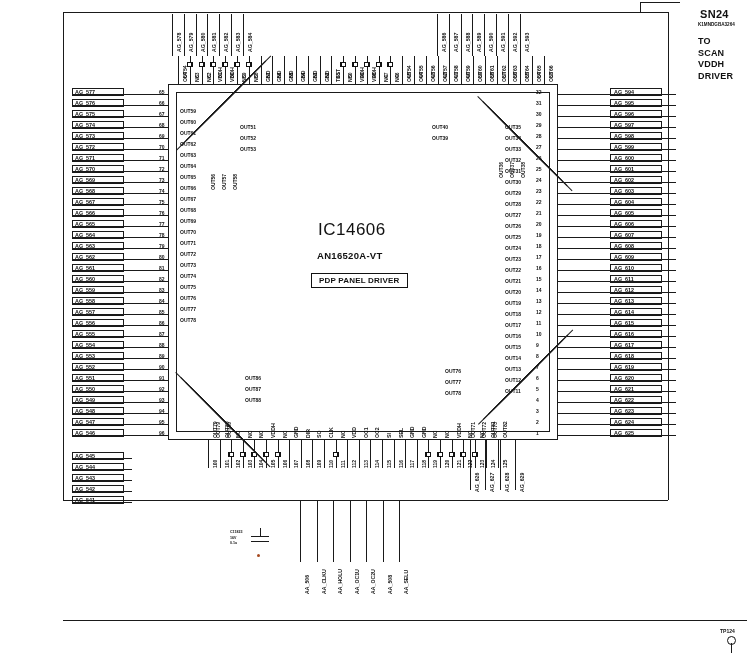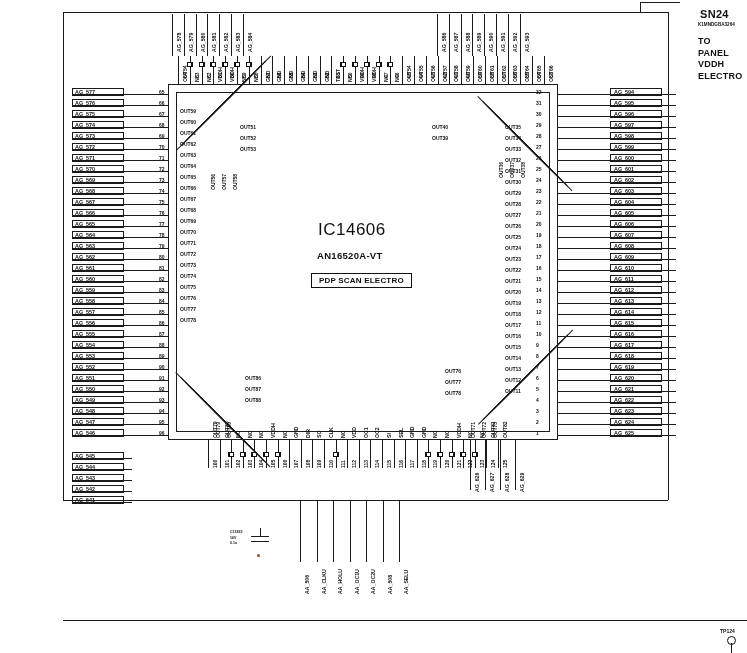--- a/index.html
+++ b/index.html
@@ -46,29 +46,29 @@
   <div class="ln h1" style="left:63px;top:620px;width:684px;"></div>
 
   <div class="ln h1" style="left:640px;top:2px;width:40px;"></div>
   <div class="ln v1" style="left:640px;top:2px;height:10px;"></div>
 
   <div class="box" style="left:168px;top:84px;width:390px;height:356px;"></div>
   <div class="box" style="left:176px;top:92px;width:374px;height:340px;"></div>
 
   <div class="ictitle" style="left:318px;top:220px;">IC14606</div>
   <div class="icsub" style="left:317px;top:250px;">AN16520A-VT</div>
-  <div class="icrole" style="left:311px;top:273px;">PDP SCAN ELECTRO</div>
+  <div class="icrole" style="left:311px;top:273px;">PDP PANEL DRIVER</div>
 
   <div class="sn" style="left:700px;top:8px;">SN24</div>
   <div class="snsub" style="left:698px;top:22px;">K1MNDGBA3264</div>
   <div class="sntxt" style="left:698px;top:36px;">
       <div>TO</div>
-      <div>PANEL</div>
+      <div>SCAN</div>
       <div>VDDH</div>
-      <div>ELECTRO</div>
+      <div>DRIVER</div>
     </div>
 
   <div class="tp" style="left:720px;top:628px;">TP124</div>
   <div class="ring" style="left:727px;top:636px;"></div>
   <div class="ln v1" style="left:730.5px;top:643px;height:10px;"></div>
 
   <div class="ln h1" style="left:251px;top:536px;width:18px;"></div>
   <div class="ln h1" style="left:251px;top:541px;width:18px;"></div>
   <div class="ln v1" style="left:259.5px;top:528px;height:8px;"></div>
   <div class="cuv" style="left:258.5px;top:541px;height:14px;"></div>

